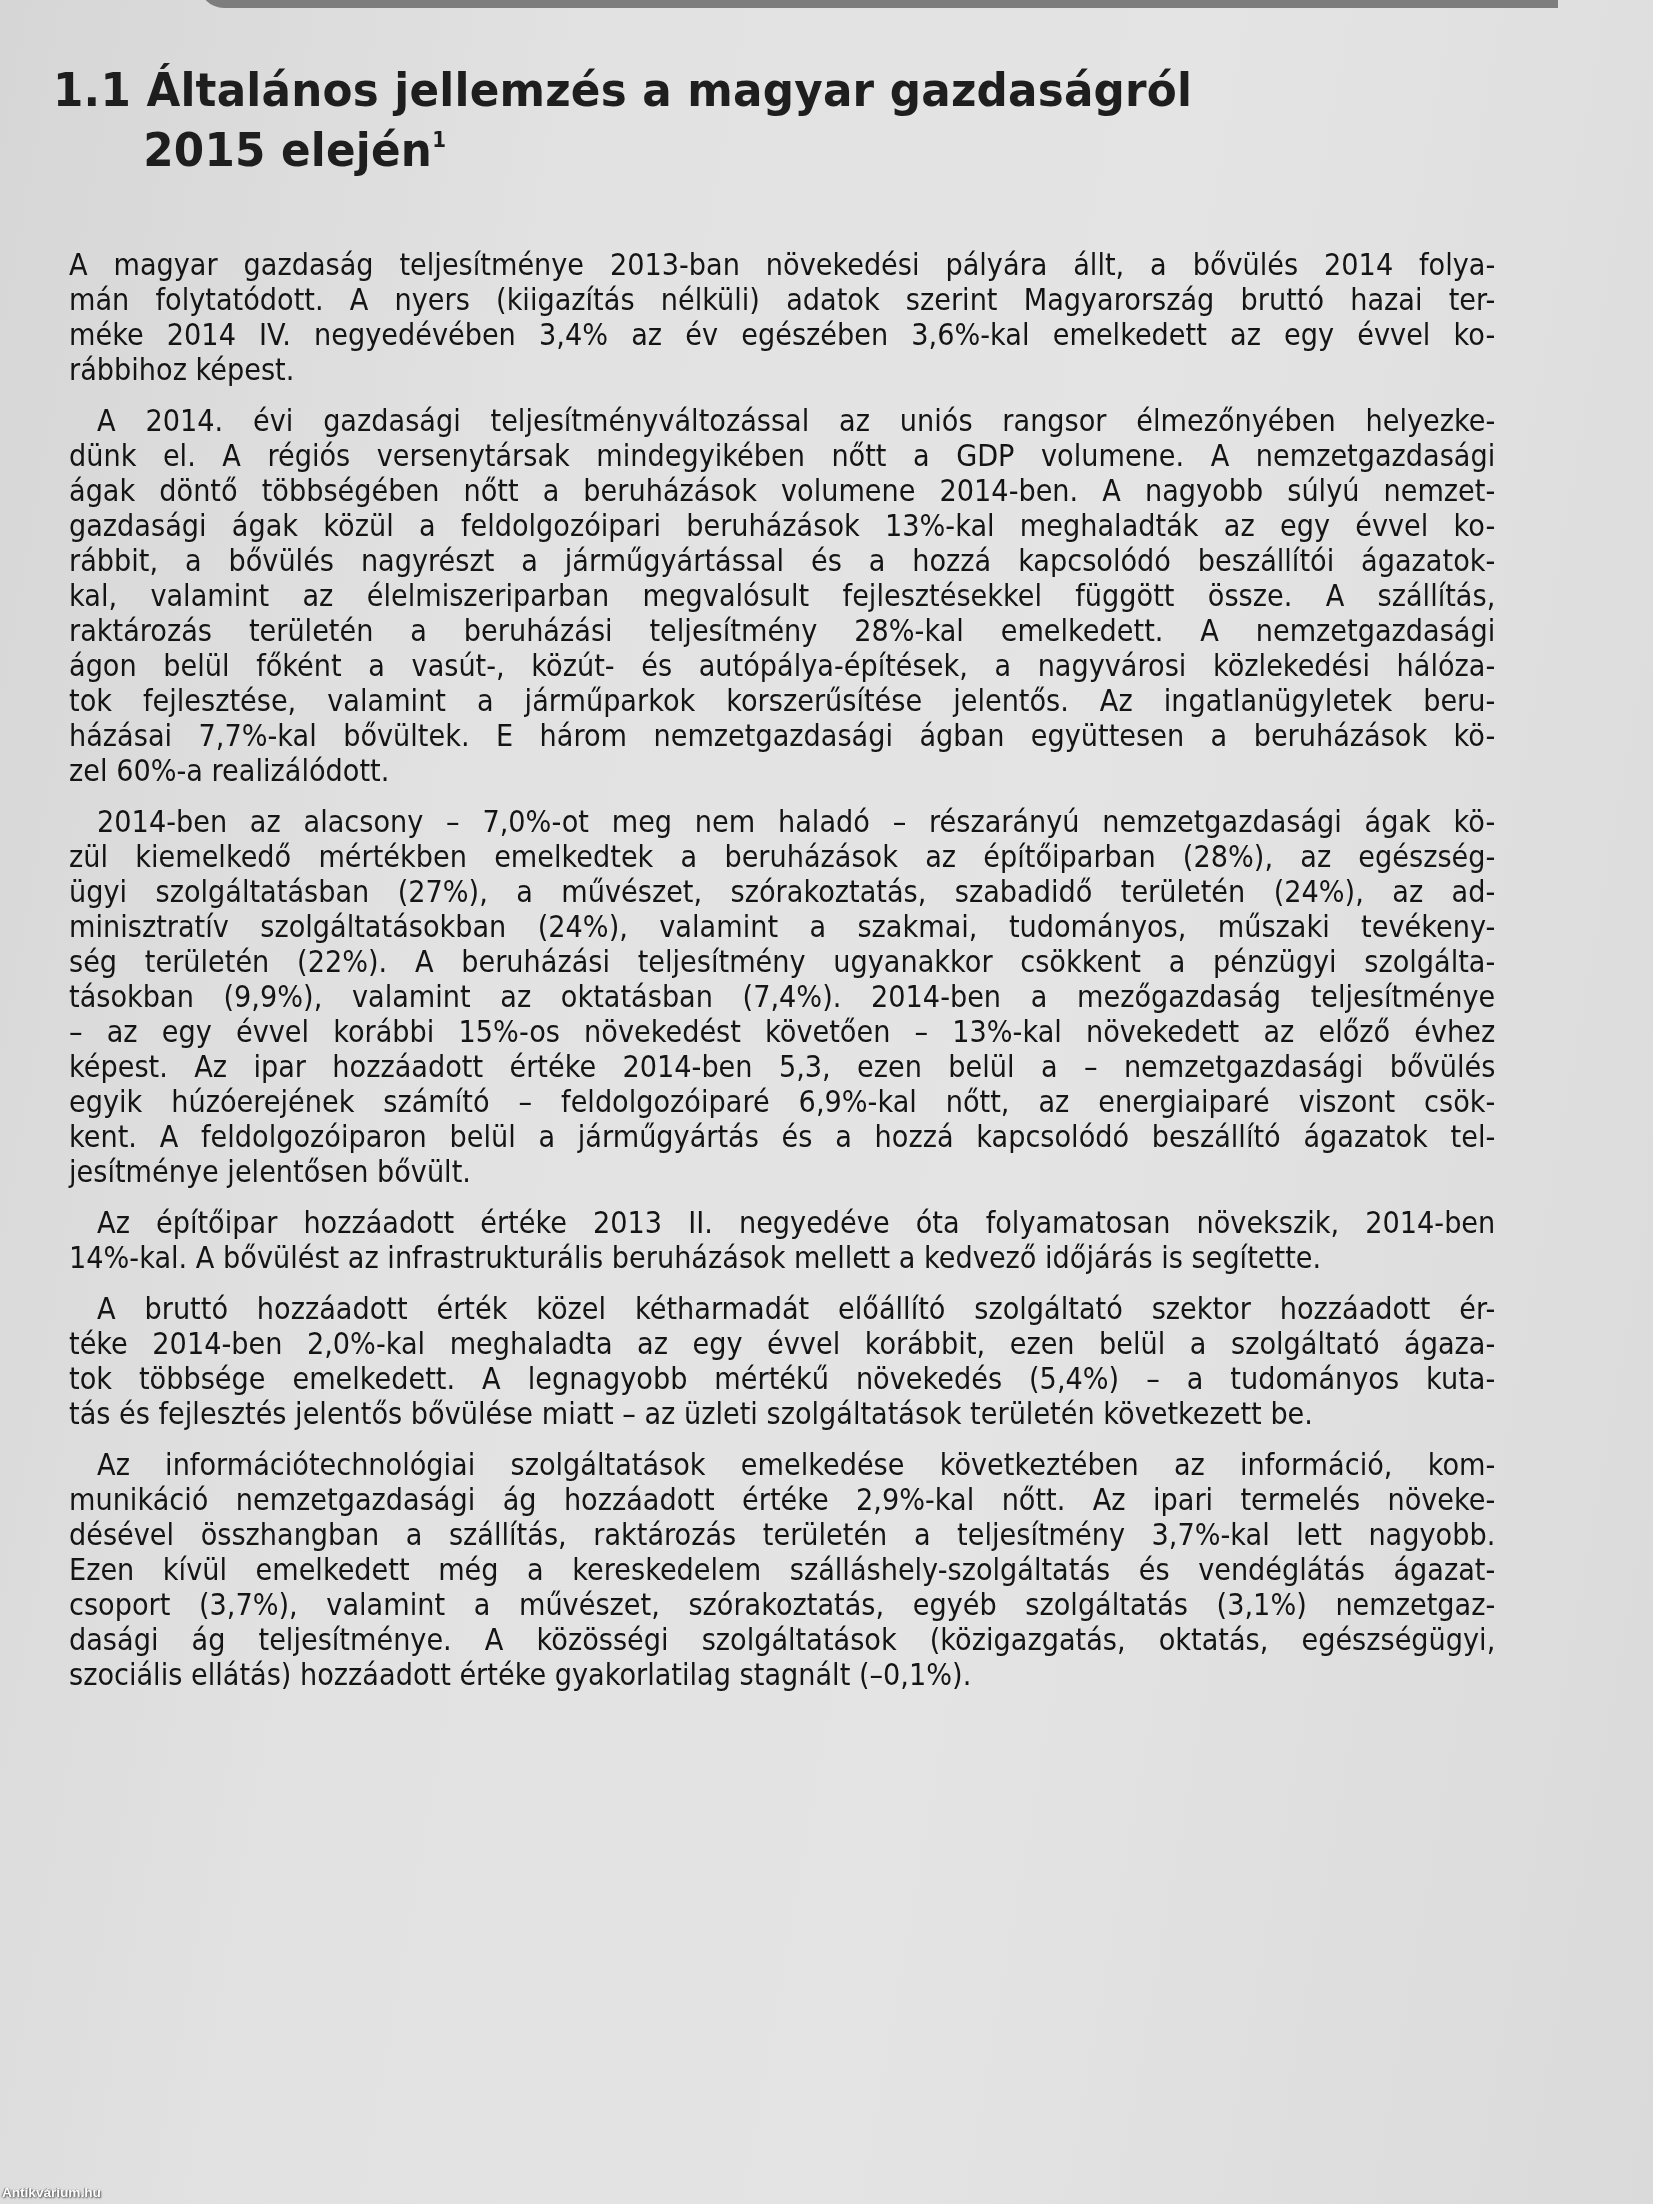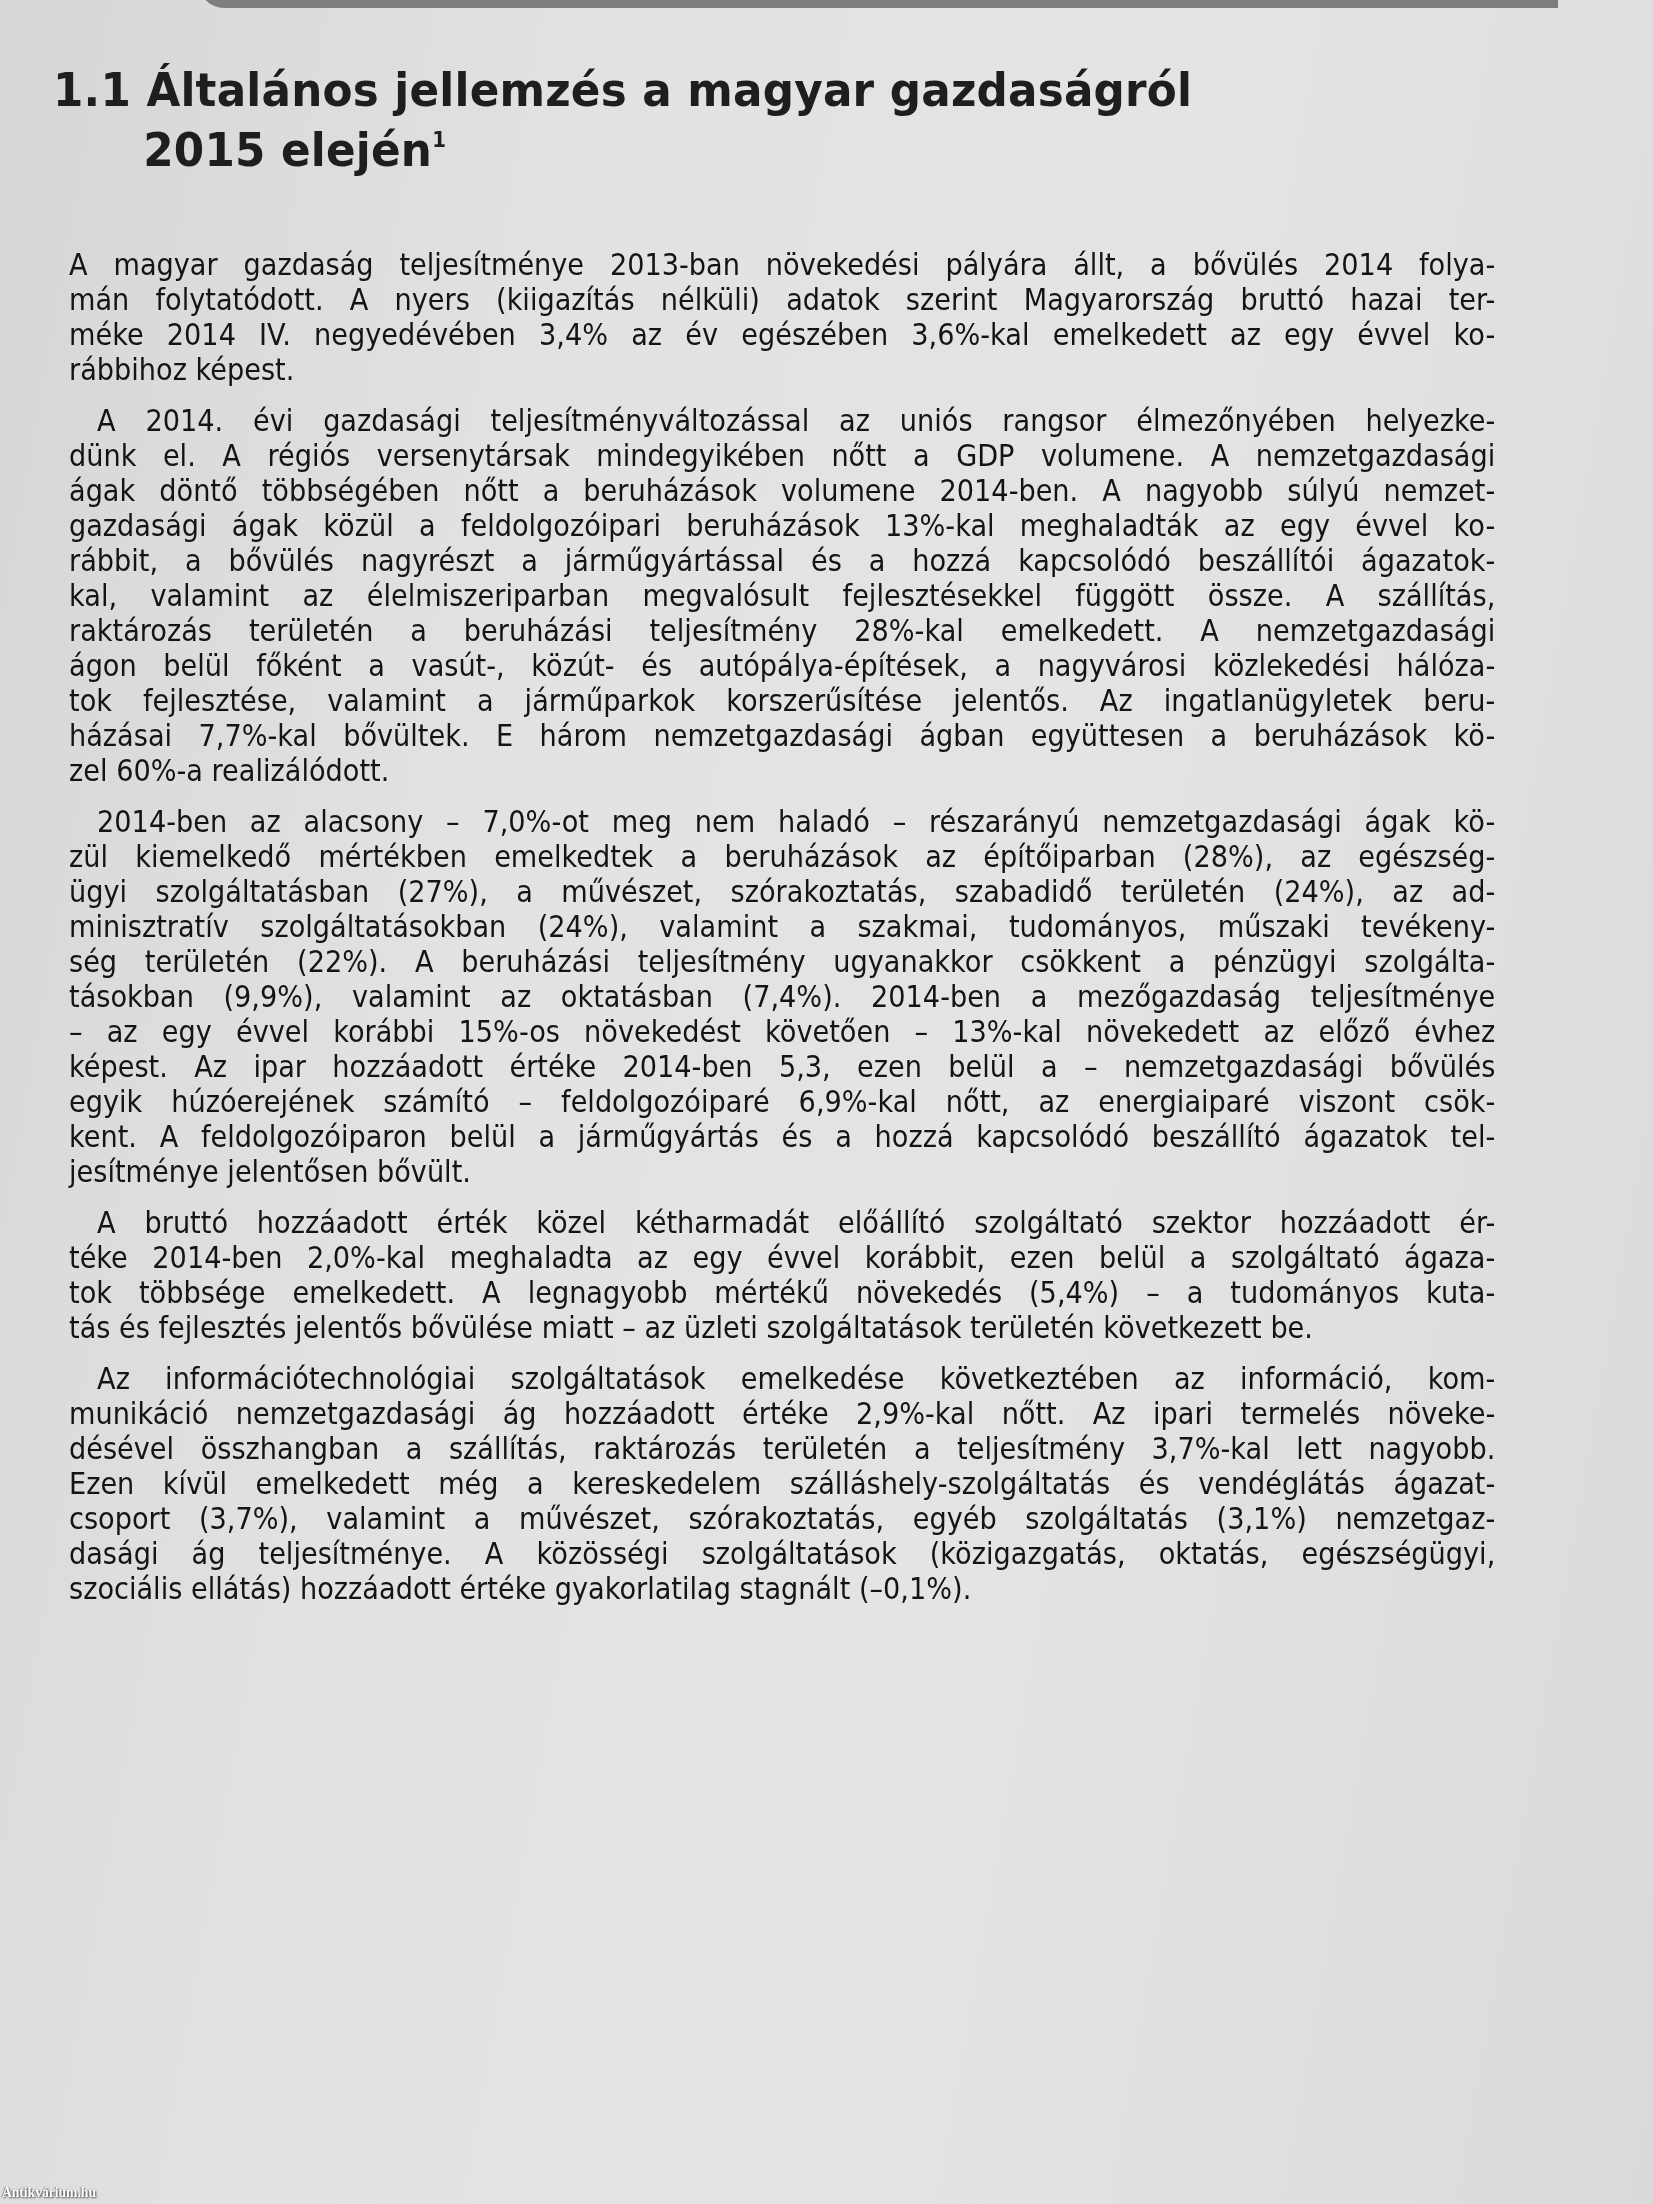--- a/index.html
+++ b/index.html
@@ -32,21 +32,21 @@
     display: block; white-space: nowrap;
     font-size: 30px; line-height: 35px;
     text-align: justify; text-align-last: justify;
     transform: scaleX(0.905); transform-origin: left center;
     width: 1576px;
   }
   .line.last { text-align-last: left; }
   .line.indent { text-indent: 31px; }
   .watermark {
     position: absolute; left: 1.9px; top: 2185px;
-    font-family: Liberation Serif, serif; font-weight: bold;
+    font-family: Liberation Sans, sans-serif; font-weight: bold;
     font-size: 13.6px; color: #ffffff;
     text-shadow: 1px 1px 1.9px #555, -1px 0 1px #777;
     text-align: center;
   }
 </style>
 </head>
 <body>
 
 <div class="top-tab"></div>
 
@@ -82,20 +82,24 @@
       <span class="line">minisztratív szolgáltatásokban (24%), valamint a szakmai, tudományos, műszaki tevékeny-</span>
       <span class="line">ség területén (22%). A beruházási teljesítmény ugyanakkor csökkent a pénzügyi szolgálta-</span>
       <span class="line">tásokban (9,9%), valamint az oktatásban (7,4%). 2014-ben a mezőgazdaság teljesítménye</span>
       <span class="line">– az egy évvel korábbi 15%-os növekedést követően – 13%-kal növekedett az előző évhez</span>
       <span class="line">képest. Az ipar hozzáadott értéke 2014-ben 5,3, ezen belül a – nemzetgazdasági bővülés</span>
       <span class="line">egyik húzóerejének számító – feldolgozóiparé 6,9%-kal nőtt, az energiaiparé viszont csök-</span>
       <span class="line">kent. A feldolgozóiparon belül a járműgyártás és a hozzá kapcsolódó beszállító ágazatok tel-</span>
       <span class="line last">jesítménye jelentősen bővült.</span>
     </div>
     <div class="paragraph">
+      <span class="line indent">Az építőipar hozzáadott értéke 2013 II. negyedéve óta folyamatosan növekszik, 2014-ben</span>
+      <span class="line last">14%-kal. A bővülést az infrastrukturális beruházások mellett a kedvező időjárás is segítette.</span>
+    </div>
+    <div class="paragraph">
       <span class="line indent">A bruttó hozzáadott érték közel kétharmadát előállító szolgáltató szektor hozzáadott ér-</span>
       <span class="line">téke 2014-ben 2,0%-kal meghaladta az egy évvel korábbit, ezen belül a szolgáltató ágaza-</span>
       <span class="line">tok többsége emelkedett. A legnagyobb mértékű növekedés (5,4%) – a tudományos kuta-</span>
       <span class="line last">tás és fejlesztés jelentős bővülése miatt – az üzleti szolgáltatások területén következett be.</span>
     </div>
     <div class="paragraph">
       <span class="line indent">Az információtechnológiai szolgáltatások emelkedése következtében az információ, kom-</span>
       <span class="line">munikáció nemzetgazdasági ág hozzáadott értéke 2,9%-kal nőtt. Az ipari termelés növeke-</span>
       <span class="line">désével összhangban a szállítás, raktározás területén a teljesítmény 3,7%-kal lett nagyobb.</span>
       <span class="line">Ezen kívül emelkedett még a kereskedelem szálláshely-szolgáltatás és vendéglátás ágazat-</span>

